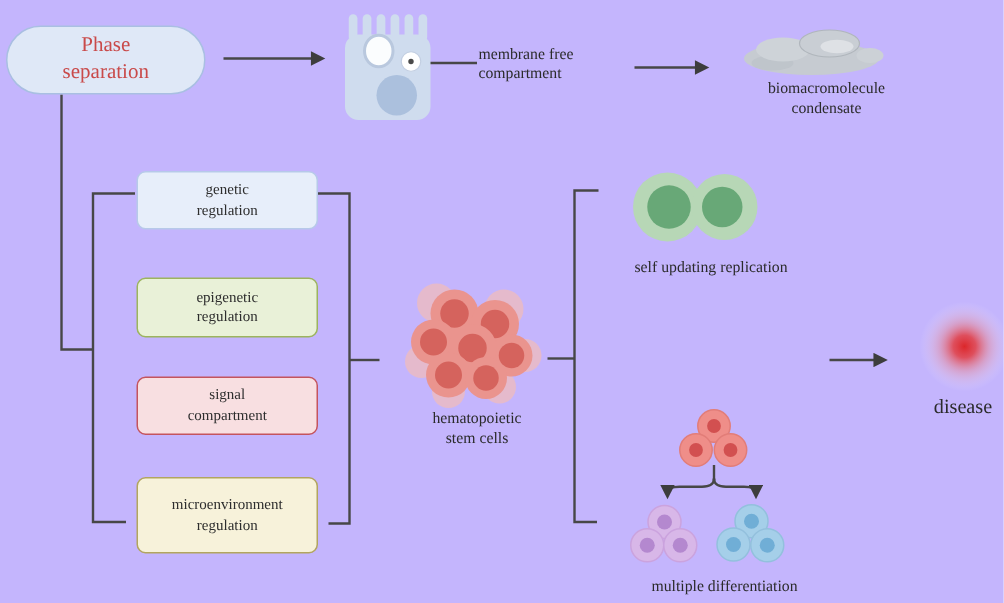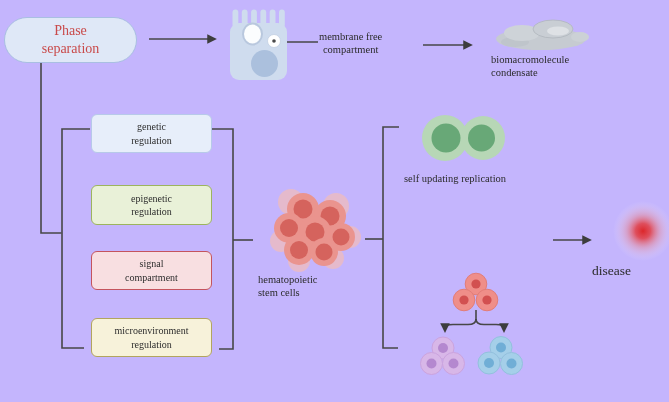--- a/index.html
+++ b/index.html
@@ -15,24 +15,24 @@
   }
   .pill{
     left:4px;top:17px;width:133px;height:46px;border-radius:23px;
     background:#dfe8f7;border:1.5px solid #a9bfe2;
     color:#c94a4a;font-size:14px;line-height:18px;font-weight:500;
   }
   .rbox{left:91px;width:121px;border-radius:6px;border:1.5px solid;}
   .box-genetic{top:114px;height:39px;background:#e7eefa;border-color:#b7c9e9;}
   .box-epigenetic{top:185px;height:40px;background:#e9f1d8;border-color:#9cb45e;}
   .box-signal{top:251px;height:39px;background:#f8dfe1;border-color:#c4545e;}
-  .box-micro{top:318px;height:39px;background:#f7f2da;border-color:#b2a55f;}
+  .box-micro{top:318px;height:51px;background:#f7f2da;border-color:#b2a55f;}
   .lbl{
     position:absolute;color:#2b2b2b;font-size:10.5px;line-height:12.5px;
-    white-space:pre-line;text-align:left;
+    white-space:pre-line;text-align:center;
   }
   .lbl-left{text-align:left;}
 </style>
 </head>
 <body>
 
 <div class="canvas">
 
   <svg class="layer" width="669" height="402" viewBox="0 0 669 402">
     <defs>
@@ -155,35 +155,36 @@
         <circle cx="511.5" cy="363.5" r="5"></circle>
       </g>
     </g>
 
     <circle cx="643" cy="231" r="30" fill="url(#gradDisease)"></circle>
   </svg>
 
   <div class="node pill">Phase
 separation</div>
 
-  <div class="lbl lbl-left" style="left:319px;top:31px;text-align:center;">membrane free
+  <div class="lbl lbl-left" style="left:319px;top:31px;">membrane free
 compartment</div>
 
   <div class="lbl" style="left:491px;top:54px;width:120px;">biomacromolecule
 condensate</div>
 
   <div class="node rbox box-genetic">genetic
 regulation</div>
   <div class="node rbox box-epigenetic">epigenetic
 regulation</div>
   <div class="node rbox box-signal">signal
 compartment</div>
   <div class="node rbox box-micro">microenvironment
 regulation</div>
 
   <div class="lbl" style="left:404px;top:173px;width:140px;">self updating replication</div>
 
   <div class="lbl" style="left:258px;top:274px;width:120px;">hematopoietic
 stem cells</div>
 
+  <div class="lbl" style="left:403px;top:386px;width:160px;">multiple differentiation</div>
 
   <div class="lbl" style="left:592px;top:265px;width:100px;font-size:13.5px;">disease</div>
 </div>
 
 </body></html>

